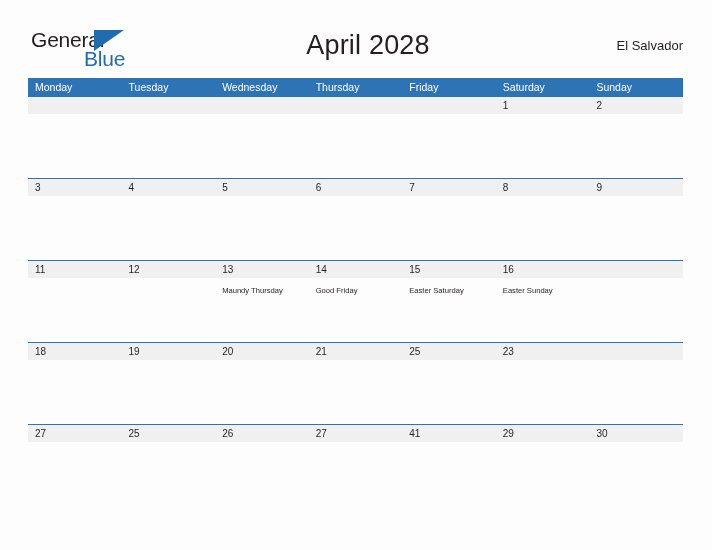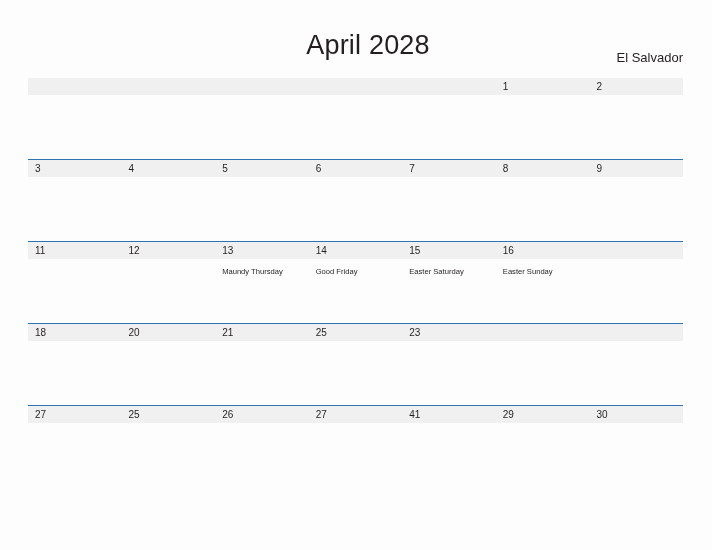--- a/index.html
+++ b/index.html
@@ -67,21 +67,21 @@
     text-align: center;
     font-size: 27px;
     color: #231f20;
     font-weight: normal;
     letter-spacing: 0.2px;
   }
 
   .cal-region {
     position: absolute;
     right: 29px;
-    top: 50px;
+    top: 38px;
     font-size: 13px;
     color: #231f20;
   }
 
   
   .calendar {
     position: absolute;
     left: 28px;
     top: 78px;
     width: 655px;
@@ -141,29 +141,43 @@
     line-height: 10px;
     margin-top: 8px;
     white-space: nowrap;
   }
 </style>
 </head>
 <body>
 
 <div class="page-header">
 
+  <div class="logo">
+    <span class="logo-general">General</span>
+    <span class="logo-triangle"></span>
+    <span class="logo-blue">Blue</span>
+  </div>
 
   <div class="cal-title">April 2028</div>
 
   <div class="cal-region">El Salvador</div>
 
 </div>
 
 <div class="calendar">
 
+  <div class="weekday-row">
+    <div class="weekday-cell">Monday</div>
+    <div class="weekday-cell">Tuesday</div>
+    <div class="weekday-cell">Wednesday</div>
+    <div class="weekday-cell">Thursday</div>
+    <div class="weekday-cell">Friday</div>
+    <div class="weekday-cell">Saturday</div>
+    <div class="weekday-cell">Sunday</div>
+  </div>
 
   <div class="week-row">
     <div class="week-band"></div>
     <div class="week-cells">
       <div class="day-cell">
         <div class="day-number"></div>
         <div class="day-event"></div>
       </div>
       <div class="day-cell">
         <div class="day-number"></div>
@@ -257,20 +271,24 @@
   </div>
 
   <div class="week-row">
     <div class="week-band"></div>
     <div class="week-cells">
       <div class="day-cell">
         <div class="day-number">18</div>
         <div class="day-event"></div>
       </div>
       <div class="day-cell">
+        <div class="day-number">19</div>
+        <div class="day-event"></div>
+      </div>
+      <div class="day-cell">
         <div class="day-number">20</div>
         <div class="day-event"></div>
       </div>
       <div class="day-cell">
         <div class="day-number">21</div>
         <div class="day-event"></div>
       </div>
       <div class="day-cell">
         <div class="day-number">25</div>
         <div class="day-event"></div>

